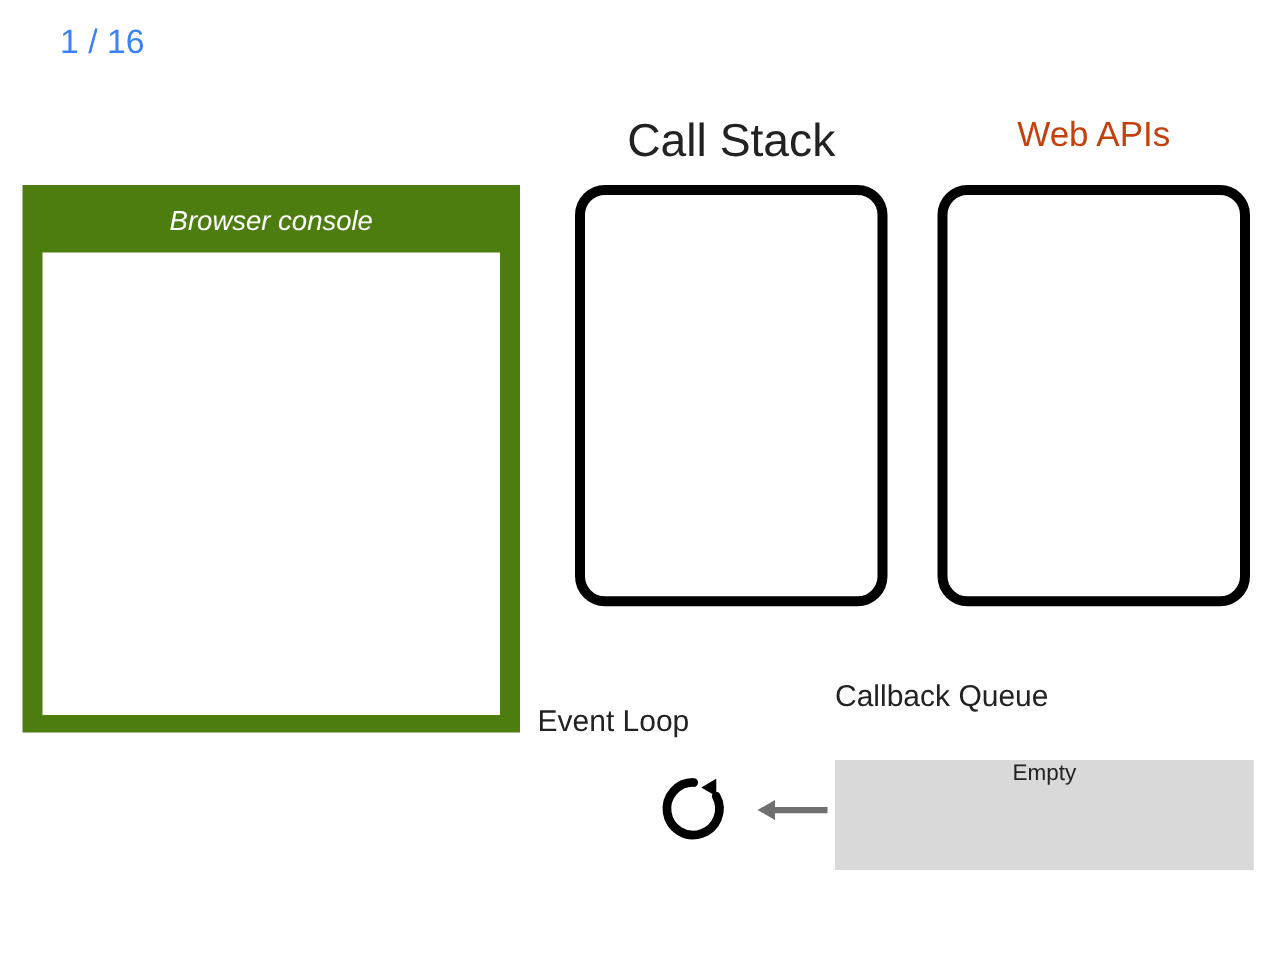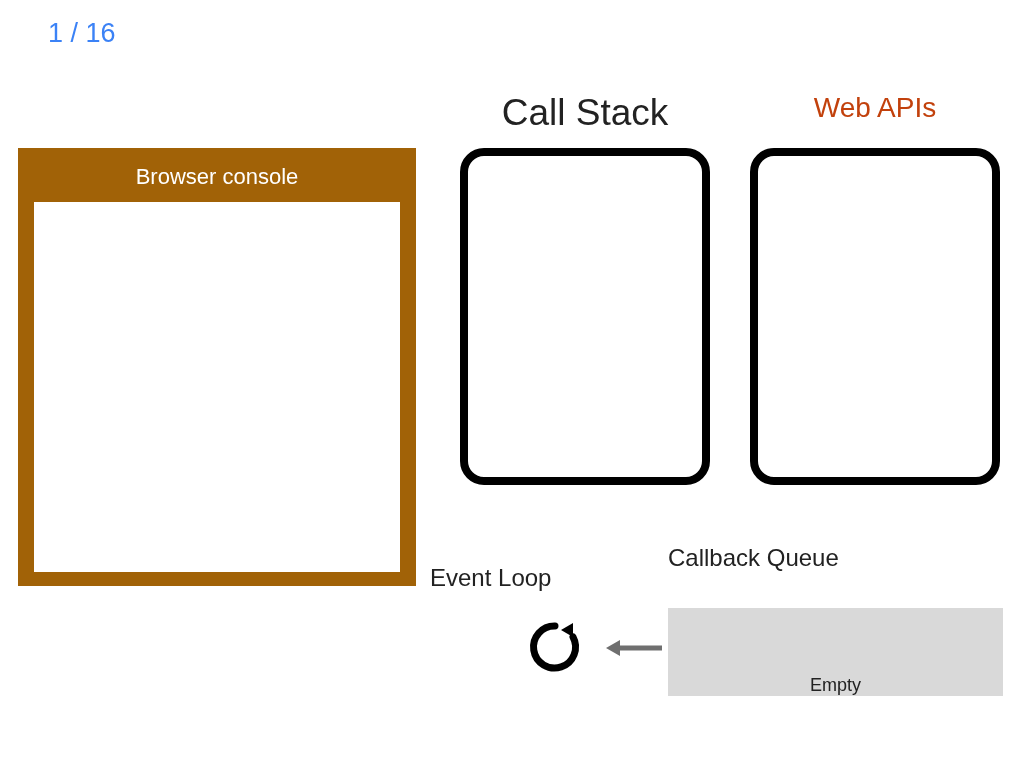--- a/index.html
+++ b/index.html
@@ -24,21 +24,22 @@
       color: #3b82f6;
     }
 
     
     .console-panel {
       position: absolute;
       top: 148px;
       left: 18px;
       width: 398px;
       height: 438px;
-      background: #a16207;
+      background: #4d7c0f;
+      font-style: italic;
     }
     .console-title {
       text-align: center;
       color: #ffffff;
       font-size: 22px;
       padding: 16px 0 12px 0;
     }
     .console-body {
       background: #ffffff;
       margin: 0 16px 16px 16px;
@@ -125,21 +126,21 @@
 
     
     .queue-box {
       position: absolute;
       top: 608px;
       left: 668px;
       width: 335px;
       height: 88px;
       background: #d9d9d9;
       display: flex;
-      align-items: flex-end;
+      align-items: flex-start;
       justify-content: center;
     }
     .queue-text {
       font-size: 18px;
       color: #222;
     }
   </style>
 </head>
 <body>
 

